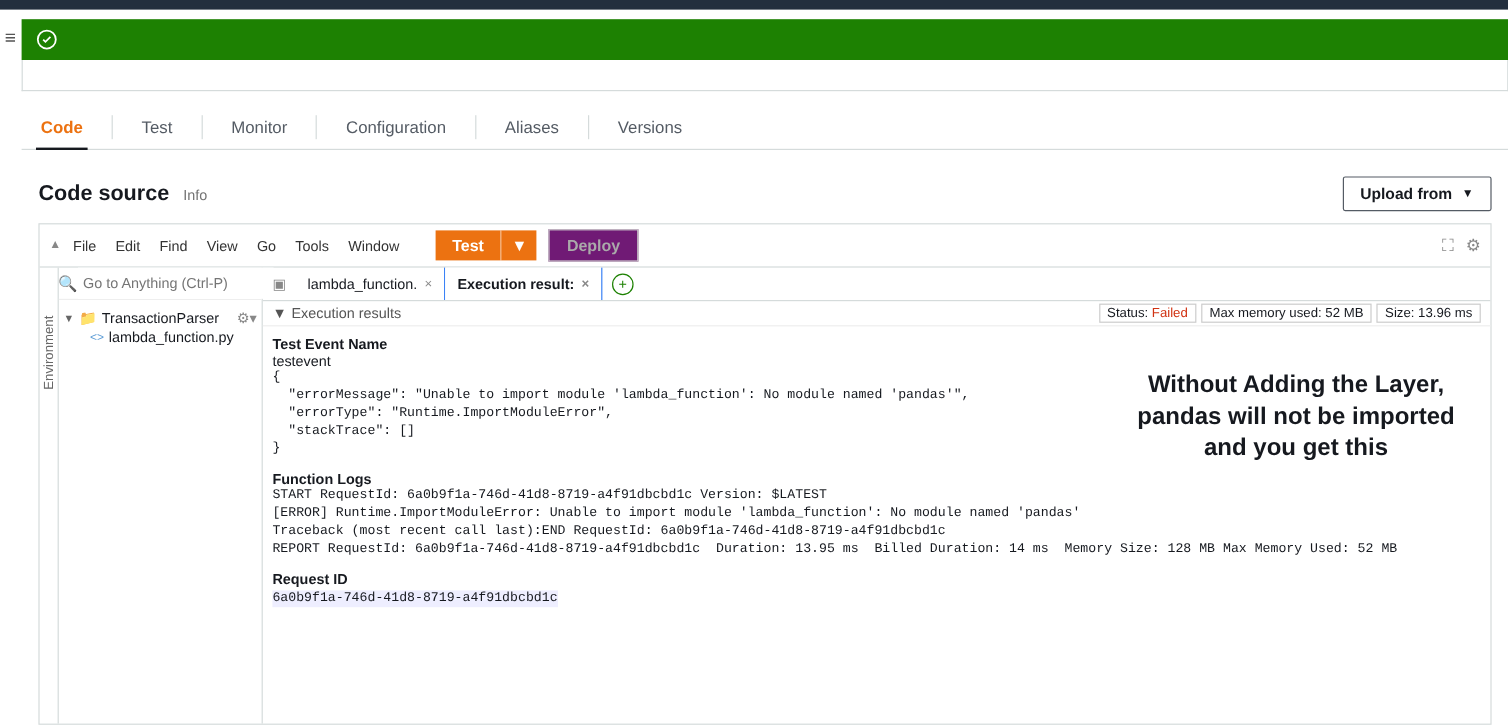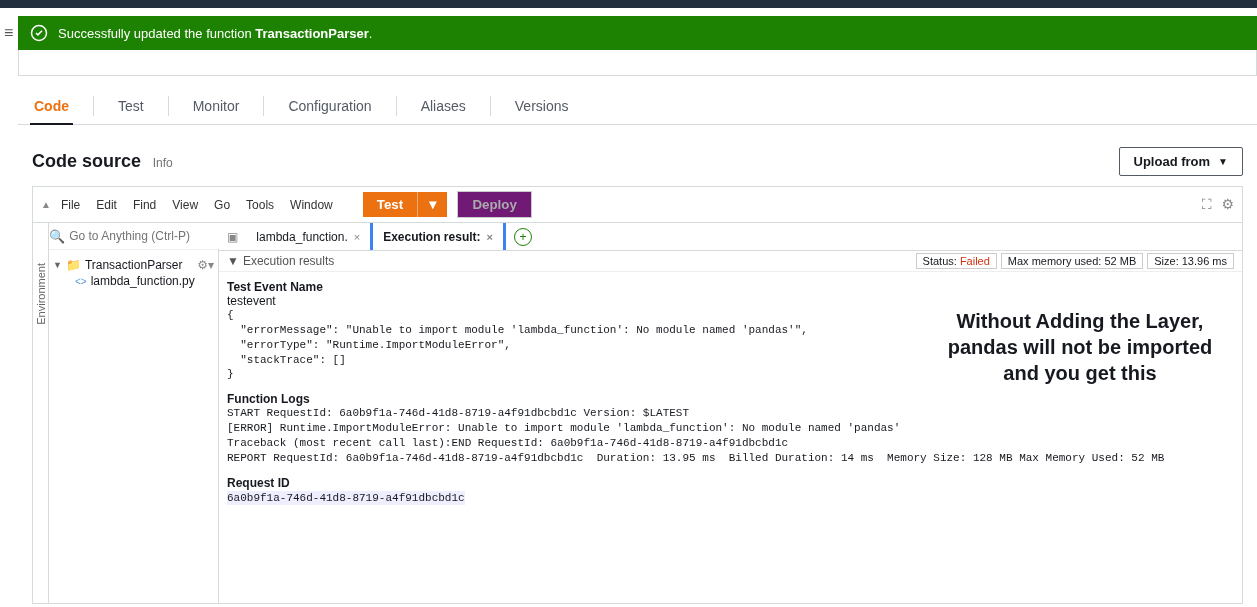--- a/index.html
+++ b/index.html
@@ -53,21 +53,21 @@
   .tree-row { display:flex; align-items:center; padding:2px 0; cursor:pointer; }
   .tree-row .arrow { font-size:9px; color:#666; margin-right:4px; }
   .tree-row .folder { color:#5b9bd5; margin-right:4px; }
   .tree-row .gear { margin-left:auto; color:#888; font-size:12px; }
   .tree-child { padding-left: 22px; display:flex; align-items:center; }
   .tree-child .icon { color:#5b9bd5; font-size:10px; margin-right:4px; }
 
   .editor { flex: 1; display:flex; flex-direction:column; }
   .editor-tabs { display:flex; align-items:center; border-bottom:1px solid #d5dbdb; height:28px; font-size:12px; }
   .etab-icon { padding:0 8px; color:#888; }
-  .etab { padding: 0 10px; height:100%; display:flex; align-items:center; border-right:3px solid #3b82f6; cursor:pointer; gap:6px; }
+  .etab { padding: 0 10px; height:100%; display:flex; align-items:center; border-right:1px solid #3b82f6; cursor:pointer; gap:6px; }
   .etab.active { background:#fff; font-weight:bold; }
   .etab .close { color:#888; font-size:11px; }
   .etab-plus { width:18px; height:18px; border-radius:50%; border:1px solid #1d8102; color:#1d8102; display:flex; align-items:center; justify-content:center; margin-left:8px; font-size:12px; cursor:pointer; }
 
   .results-header { display:flex; align-items:center; justify-content:space-between; border-bottom:1px solid #eee; padding: 2px 8px; font-size:12px; }
   .results-header .left { display:flex; align-items:center; gap:4px; color:#555; }
   .status-bar { display:flex; gap:4px; font-size:11px; }
   .status-pill { border:1px solid #ccc; padding:1px 6px; }
   .failed { color: #d13212; }
 
@@ -82,23 +82,20 @@
 <body>
 
 <div class="top-bar"></div>
 <div class="menu-icon">≡</div>
 
 <div class="banner">
   <svg width="18" height="18" viewBox="0 0 24 24" fill="none" stroke="white" stroke-width="2">
       <circle cx="12" cy="12" r="10"></circle>
       <path d="M8 12l2.5 2.5L16 9"></path>
     </svg>
-  <span class="banner-text">
-    <span>Successfully updated the function </span><b>TransactionParser</b><span>.</span>
-  </span>
 </div>
 
 <div class="content-area">
   <div class="panel-top"></div>
 
   <div class="tabs">
     <div class="tab active">Code</div>
     <div class="tab-sep"></div>
     <div class="tab">Test</div>
     <div class="tab-sep"></div>

